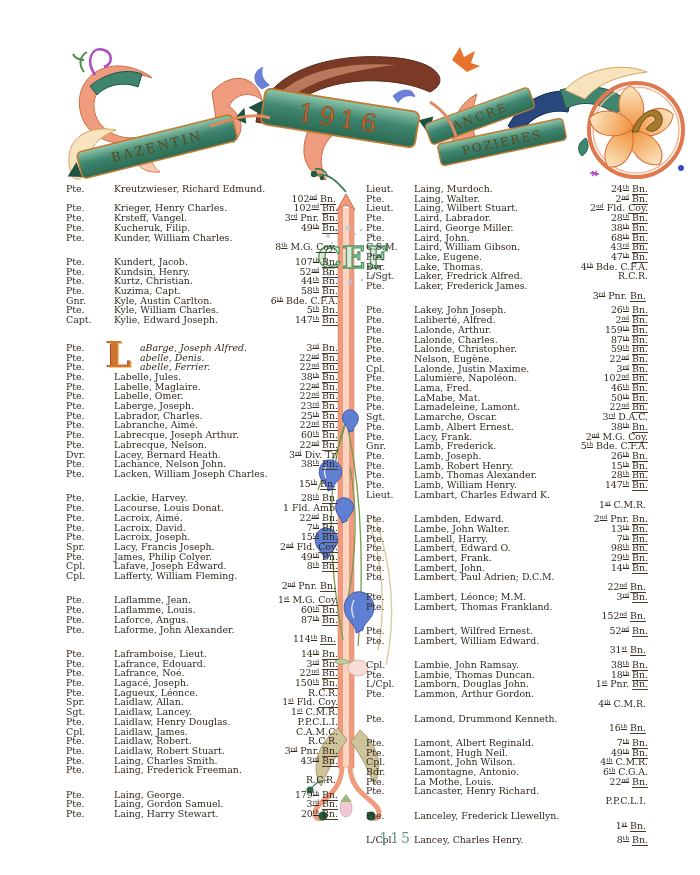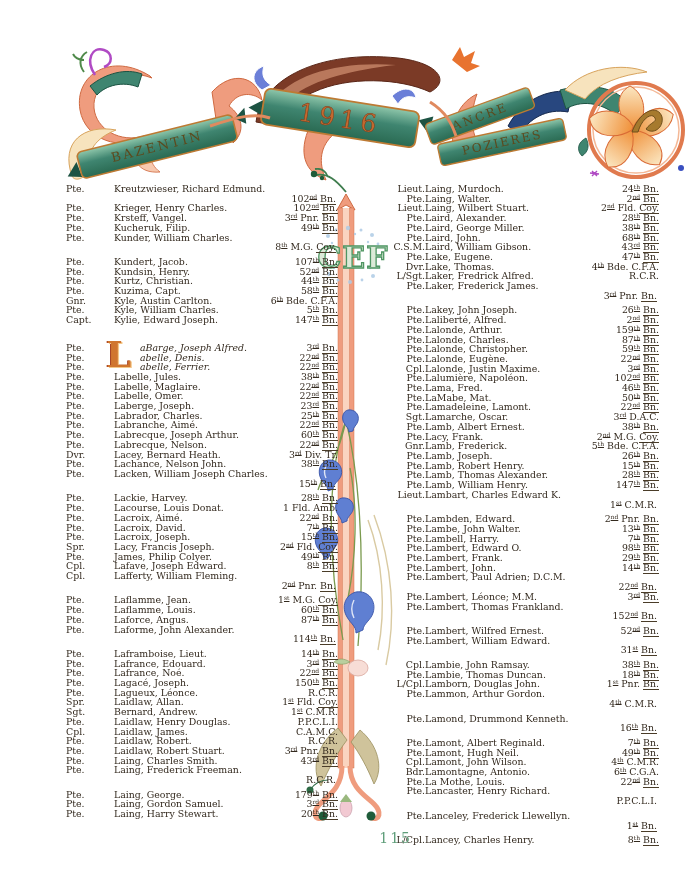--- a/index.html
+++ b/index.html
@@ -11,21 +11,21 @@
   #header-art{position:absolute;left:0;top:30px;width:700px;height:152px;}
   
   #staff-art{position:absolute;left:298px;top:168px;width:114px;height:660px;}
   #page-number{
     position:absolute;left:298px;top:830px;width:114px;text-align:right;
     font-size:14px;letter-spacing:2px;color:#5f9e7a;
   }
   
   .col{position:absolute;top:184px;font-size:9.4px;line-height:9.7px;}
   #column-left {left:60px;width:278px;}
-  #column-right{left:371px;width:288px;text-align:right;}
+  #column-right{left:360px;width:288px;}
   .group{margin-bottom:5px;position:relative;}
   .group.section-start{margin-top:18px;}
   .entry{display:flex;align-items:baseline;}
   .rank{width:54px;flex:0 0 54px;padding-left:6px;box-sizing:border-box;white-space:nowrap;}
   .name{white-space:nowrap;}
   .unit{margin-left:auto;padding-left:4px;white-space:nowrap;}
   .entry.cont{justify-content:flex-end;}
   .entry.cont .unit{padding-right:2px;}
   sup{font-size:6px;line-height:0;vertical-align:3.5px;text-decoration:underline;}
   .u{border-bottom:0.8px solid #4a3c28;}
@@ -444,21 +444,21 @@
         <span class="name">Lagueux, Léonce.</span>
         <span class="unit">R.C.R.</span>
       </div>
       <div class="entry">
         <span class="rank">Spr.</span>
         <span class="name">Laidlaw, Allan.</span>
         <span class="unit">1<sup>st</sup> Fld. <span class="u">Coy.</span></span>
       </div>
       <div class="entry">
         <span class="rank">Sgt.</span>
-        <span class="name">Bernard, Andrew.</span>
+        <span class="name">Laidlaw, Lancey.</span>
         <span class="unit">1<sup>st</sup> C.M.R.</span>
       </div>
       <div class="entry">
         <span class="rank">Pte.</span>
         <span class="name">Laidlaw, Henry Douglas.</span>
         <span class="unit">P.P.C.L.I.</span>
       </div>
       <div class="entry">
         <span class="rank">Cpl.</span>
         <span class="name">Laidlaw, James.</span>
@@ -517,21 +517,21 @@
         <span class="name">Laing, Walter.</span>
         <span class="unit">2<sup>nd</sup> <span class="u">Bn.</span></span>
       </div>
       <div class="entry">
         <span class="rank">Lieut.</span>
         <span class="name">Laing, Wilbert Stuart.</span>
         <span class="unit">2<sup>nd</sup> Fld. <span class="u">Coy.</span></span>
       </div>
       <div class="entry">
         <span class="rank">Pte.</span>
-        <span class="name">Laird, Alexander.</span>
+        <span class="name">Laird, Labrador.</span>
         <span class="unit">28<sup>th</sup> <span class="u">Bn.</span></span>
       </div>
       <div class="entry">
         <span class="rank">Pte.</span>
         <span class="name">Laird, George Miller.</span>
         <span class="unit">38<sup>th</sup> <span class="u">Bn.</span></span>
       </div>
       <div class="entry">
         <span class="rank">Pte.</span>
         <span class="name">Laird, John.</span>
@@ -586,21 +586,21 @@
         <span class="name">Lalonde, Charles.</span>
         <span class="unit">87<sup>th</sup> <span class="u">Bn.</span></span>
       </div>
       <div class="entry">
         <span class="rank">Pte.</span>
         <span class="name">Lalonde, Christopher.</span>
         <span class="unit">59<sup>th</sup> <span class="u">Bn.</span></span>
       </div>
       <div class="entry">
         <span class="rank">Pte.</span>
-        <span class="name">Lalonde, Eugène.</span>
+        <span class="name">Nelson, Eugène.</span>
         <span class="unit">22<sup>nd</sup> <span class="u">Bn.</span></span>
       </div>
       <div class="entry">
         <span class="rank">Cpl.</span>
         <span class="name">Lalonde, Justin Maxime.</span>
         <span class="unit">3<sup>rd</sup> <span class="u">Bn.</span></span>
       </div>
       <div class="entry">
         <span class="rank">Pte.</span>
         <span class="name">Lalumière, Napoléon.</span>

